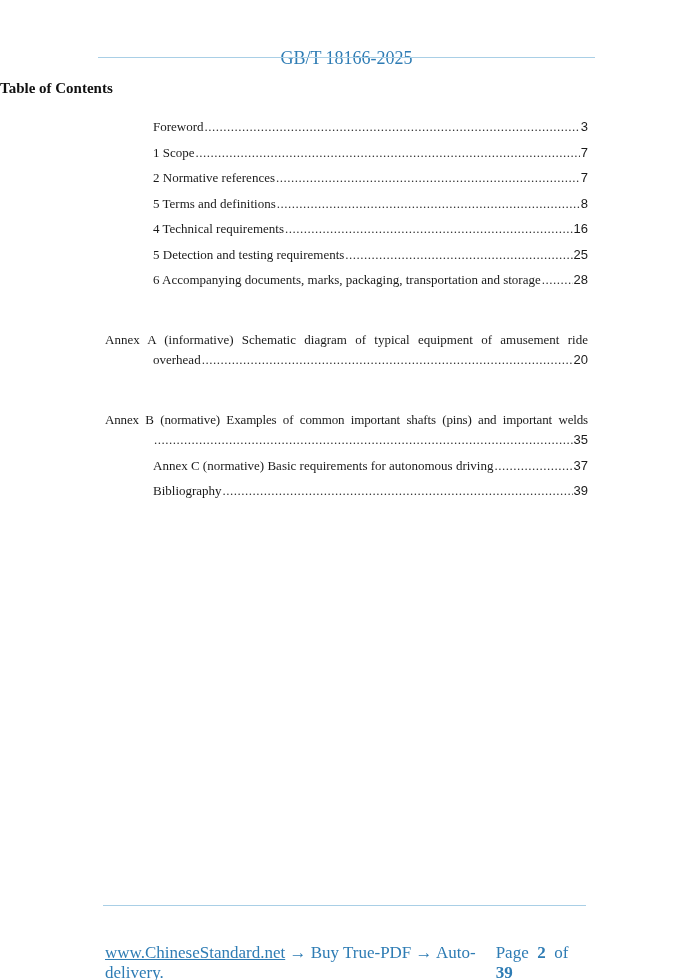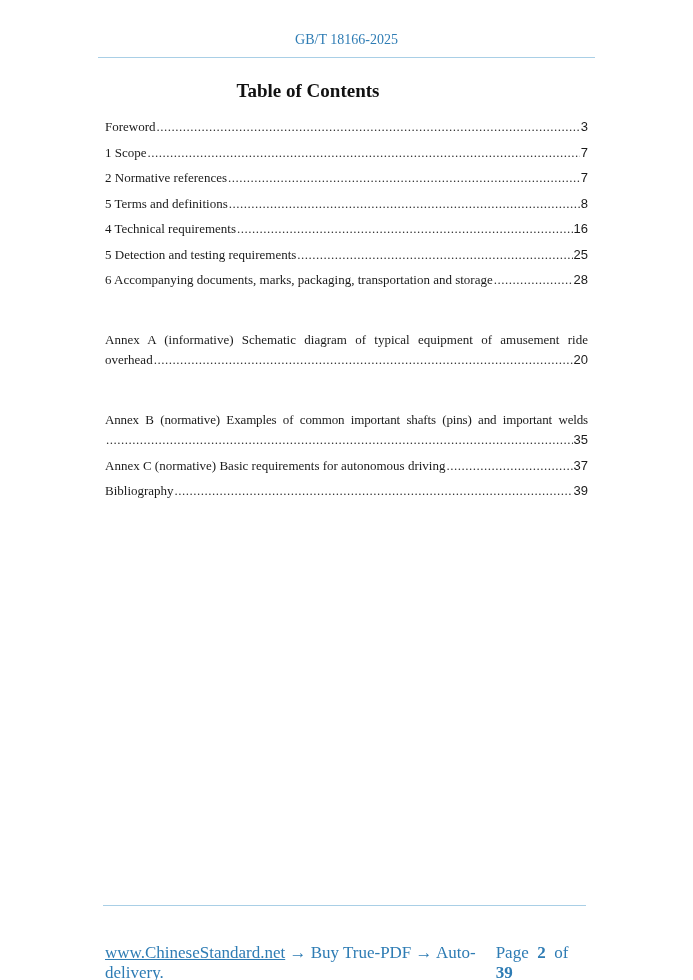--- a/index.html
+++ b/index.html
@@ -10,61 +10,61 @@
     body {
       width: 693px;
       height: 980px;
       position: relative;
       overflow: hidden;
       font-family: "Liberation Serif", "DejaVu Serif", serif;
       color: #1a1a1a;
     }
     .header {
       position: absolute;
-      top: 32px;
+      top: 48px;
       left: 0;
       width: 693px;
       text-align: center;
-      font-size: 14px;
+      font-size: 18px;
       color: #2e7cb4;
     }
     .header-rule {
       position: absolute;
       top: 57px;
       left: 98px;
       width: 497px;
       height: 1px;
       background: #a9cfe6;
     }
     .toc-title {
       position: absolute;
       top: 80px;
       left: 0;
       width: 616px;
-      text-align: center;
-      font-size: 19px;
+      font-size: 15px;
       font-weight: bold;
       color: #111111;
     }
     .toc {
       position: absolute;
       top: 117px;
       left: 105px;
       width: 483px;
     }
     .toc-entry {
       font-size: 13px;
       line-height: 20px;
       margin-bottom: 5.5px;
       color: #1a1a1a;
     }
     .toc-line {
       display: flex;
       align-items: flex-end;
       white-space: nowrap;
+      margin-left: 48px;
     }
     .toc-text {
       flex: 0 0 auto;
     }
     .toc-dots {
       flex: 1 1 auto;
       overflow: hidden;
       white-space: nowrap;
       letter-spacing: 0.5px;
       color: #333333;

